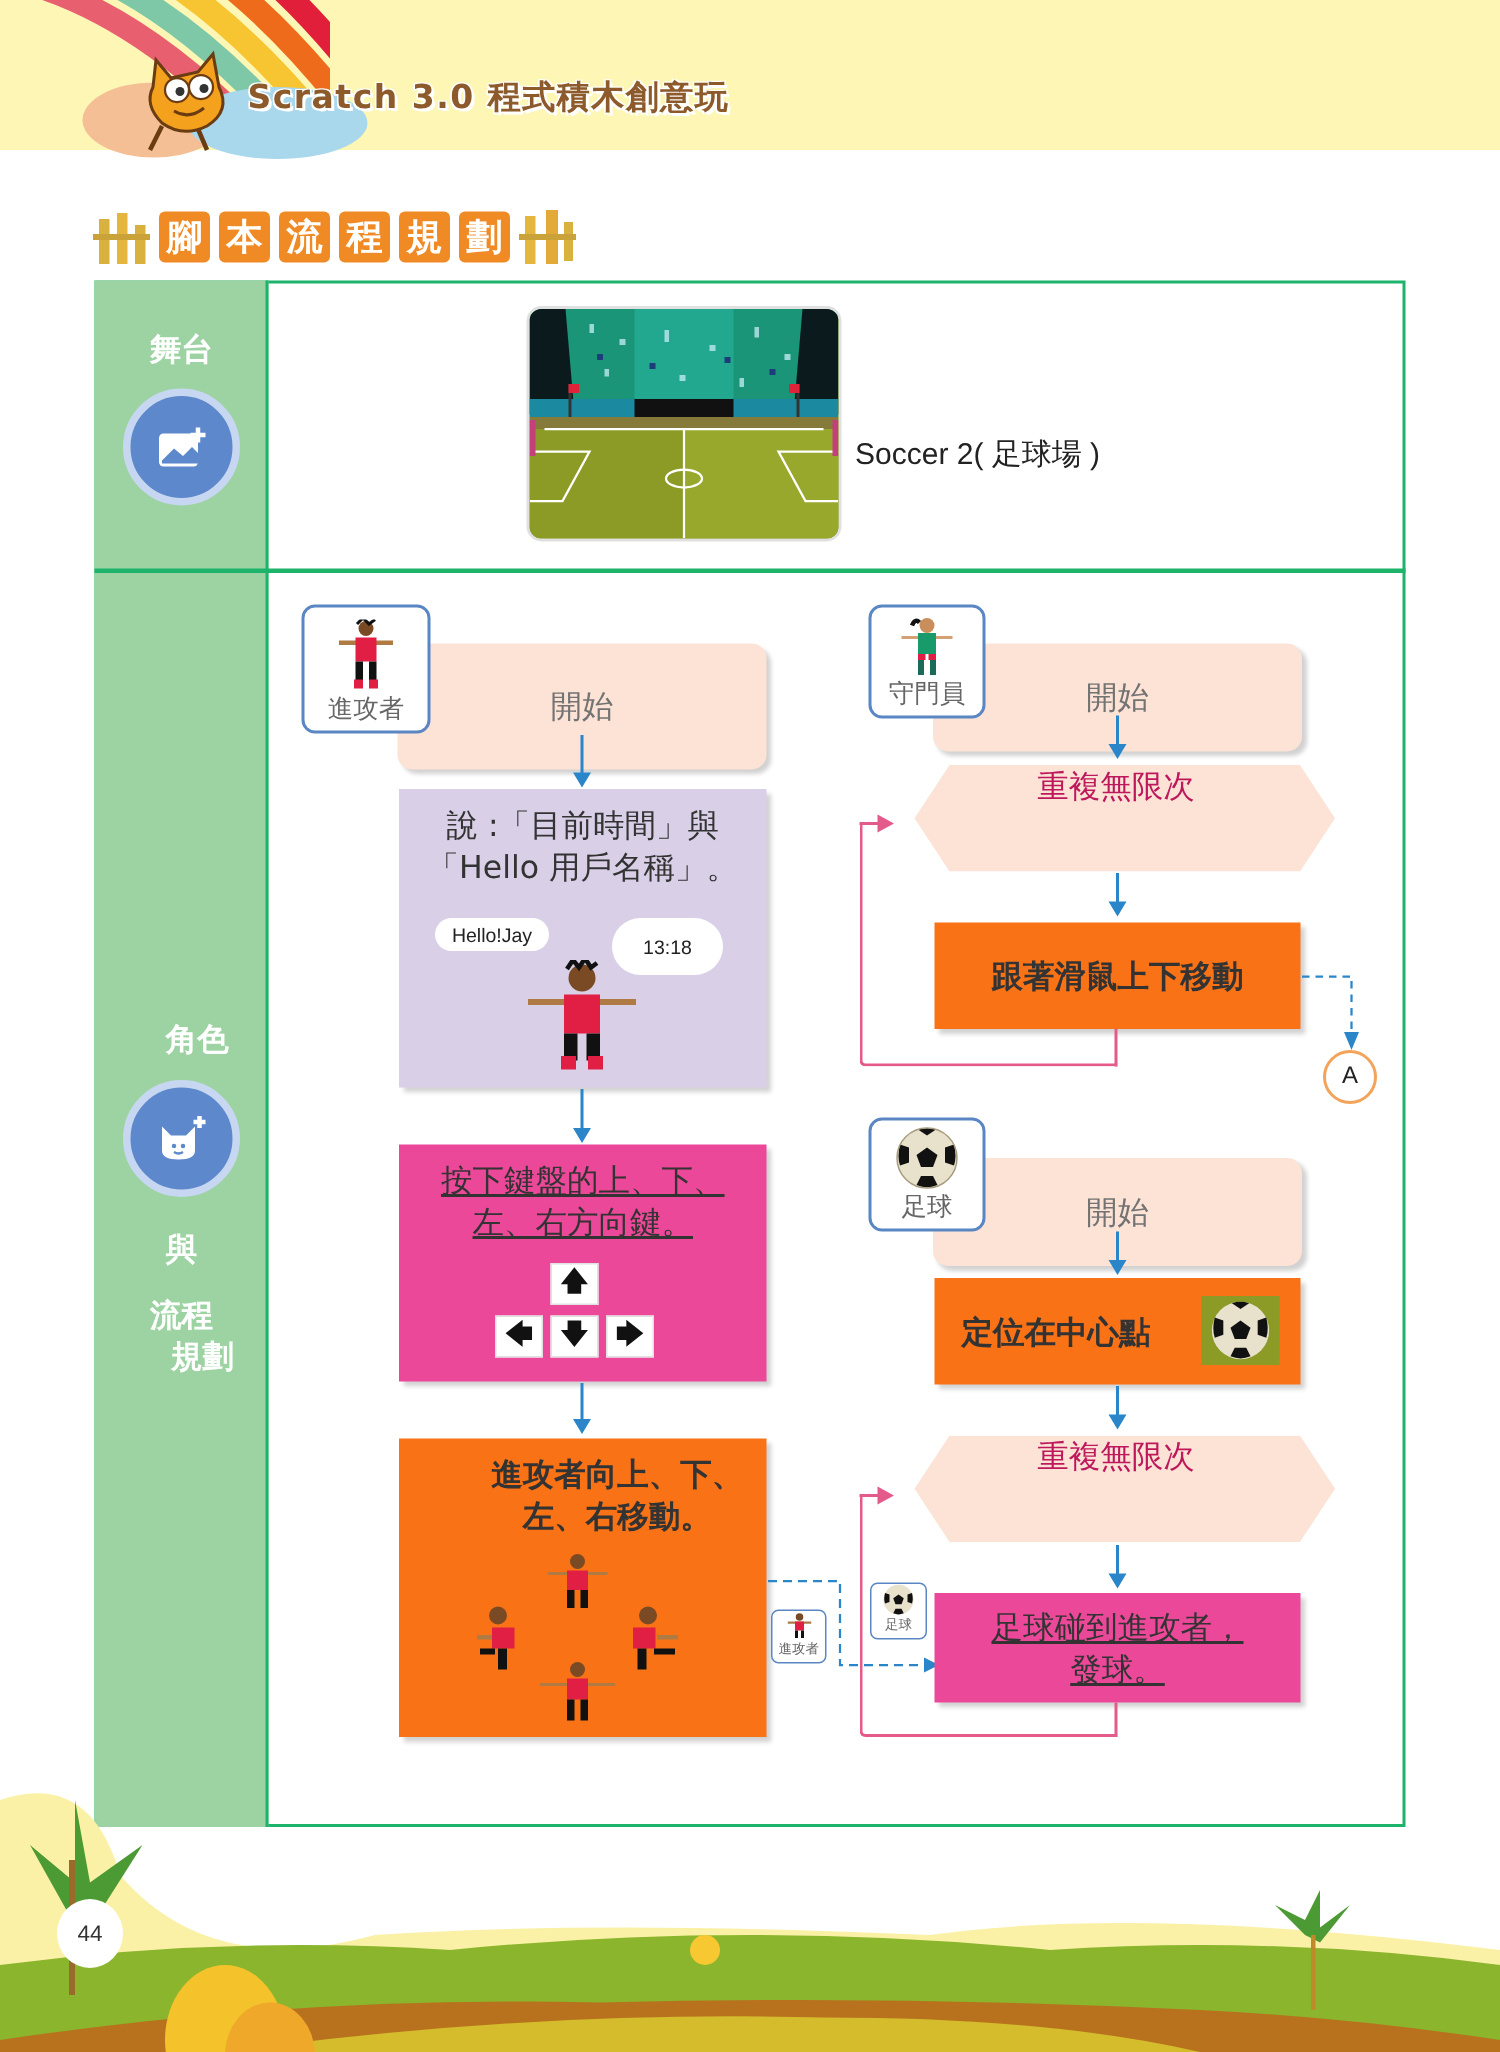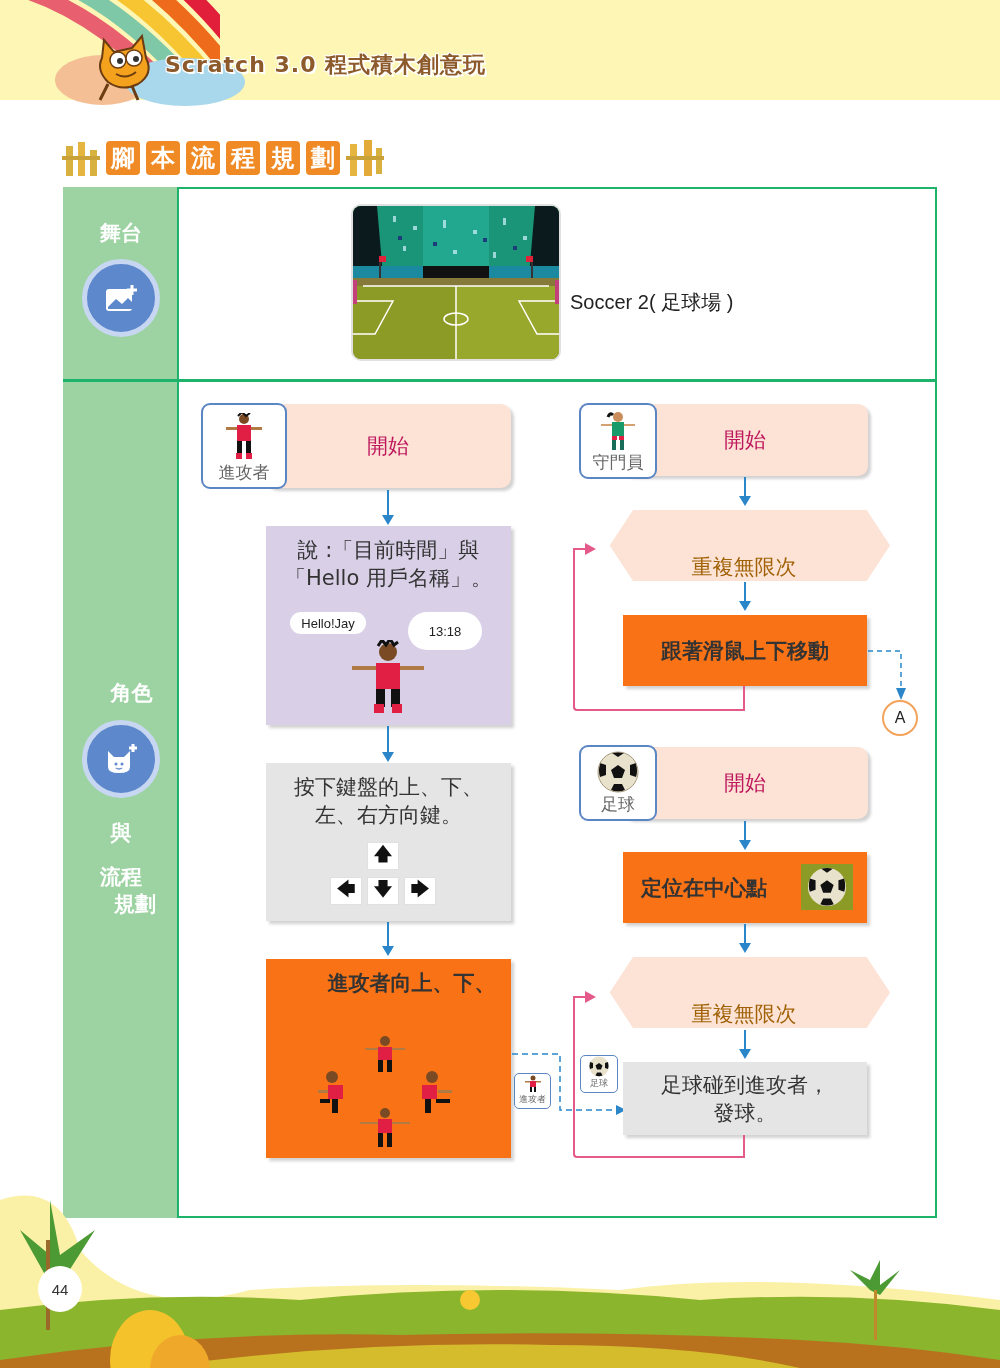--- a/index.html
+++ b/index.html
@@ -22,27 +22,27 @@
   .left-col { left: 63px; top: 187px; width: 116px; height: 1031px; background: #9dd3a2; border-right: 2px solid #1db36b; }
   .row-divider { left: 63px; top: 379px; width: 874px; height: 2.5px; background: #1db36b; }
   .side-label { color: #fff; font-weight: bold; font-size: 21px; text-align: center; width: 116px; left: 63px; line-height: 1.25; }
   .side-icon { width: 78px; height: 78px; border-radius: 50%; background: #5d88cc; border: 5px solid #c7d7f1; display: flex; align-items: center; justify-content: center; }
 
   
   .stage-thumb { left: 353px; top: 206px; width: 206px; height: 153px; border-radius: 8px; overflow: hidden; box-shadow: 0 0 0 2px #e0e0e0; background: #8fa028; }
   .stage-label { left: 570px; top: 272px; font-family: "Liberation Sans", sans-serif; font-size: 20px; color: #222; margin-top: 17px; }
 
   
-  .start-box { background: #fde3d6; border-radius: 10px; box-shadow: 3px 3px 3px rgba(0,0,0,0.18); display: flex; align-items: center; justify-content: center; font-size: 21px; color: #be185d; }
+  .start-box { background: #fde3d6; border-radius: 10px; box-shadow: 3px 3px 3px rgba(0,0,0,0.18); display: flex; align-items: center; justify-content: center; font-size: 21px; color: #737373; margin-top: 25px; }
   .sprite-tag { background: #fff; border: 2.5px solid #5b86c4; border-radius: 9px; display: flex; flex-direction: column; align-items: center; justify-content: flex-end; font-size: 17px; color: #666; padding-bottom: 3px; }
   .action-box { box-shadow: 3px 3px 3px rgba(0,0,0,0.18); font-size: 21px; color: #333; text-align: center; }
   .blue-box { background: #f97316; font-weight: bold; }
-  .lightblue-box { background: #e5e5e5; }
+  .lightblue-box { background: #ec4899; text-decoration: underline; }
   .purple-box { background: #d9d0e8; }
-  .hex { background: #fde3d6; clip-path: polygon(4% 50%, 12% 0%, 92% 0%, 100% 50%, 92% 100%, 12% 100%); display: flex; align-items: flex-end; justify-content: center; font-size: 21px; color: #a16207; filter: drop-shadow(2px 2px 2px rgba(0,0,0,0.15)); }
+  .hex { background: #fde3d6; clip-path: polygon(4% 50%, 12% 0%, 92% 0%, 100% 50%, 92% 100%, 12% 100%); display: flex; align-items: flex-start; justify-content: center; font-size: 21px; color: #be185d; filter: drop-shadow(2px 2px 2px rgba(0,0,0,0.15)); }
   .arrow-v { width: 2px; background: #2a86c9; }
   .arrow-head { width: 0; height: 0; border-left: 6px solid transparent; border-right: 6px solid transparent; border-top: 10px solid #2a86c9; }
   .loop-line { border: 2px solid #e45a8a; border-radius: 4px; }
   .bubble { background: #fff; border-radius: 22px; font-family: "Liberation Sans", sans-serif; font-size: 13px; color: #222; display: flex; align-items: center; justify-content: center; }
   .key { width: 32px; height: 28px; background: #fff; border: 1px solid #e0e0e0; display: flex; align-items: center; justify-content: center; font-size: 18px; font-weight: bold; color: #111; }
   .mini-tag { background: #fff; border: 1.5px solid #5b86c4; border-radius: 5px; font-size: 9px; color: #666; display: flex; flex-direction: column; align-items: center; justify-content: flex-end; padding-bottom: 2px; }
   .connector-a { width: 36px; height: 36px; border-radius: 50%; border: 2px solid #f3a35a; background: #fff; display: flex; align-items: center; justify-content: center; font-family: "Liberation Sans", sans-serif; font-size: 16px; color: #222; }
 
   
   .footer { left: 0; top: 1160px; width: 1000px; height: 208px; }
@@ -206,20 +206,21 @@
 </div>
 <div class="abs key" style="left:367px;top:842px;">🡅</div>
 <div class="abs key" style="left:330px;top:877px;">🡄</div>
 <div class="abs key" style="left:367px;top:877px;">🡇</div>
 <div class="abs key" style="left:404px;top:877px;">🡆</div>
 <div class="abs arrow-v" style="left:387px;top:922px;height:26px;"></div>
 <div class="abs arrow-head" style="left:382px;top:946px;"></div>
 
 <div class="abs action-box blue-box" style="left:266px;top:959px;width:245px;height:199px;padding-top:10px;padding-left:46px;">
   <div>進攻者向上、下、</div>
+  <div>左、右移動。</div>
 </div>
 <svg class="abs" style="left:310px;top:1035px;" width="160" height="118" viewBox="0 0 160 118">
   <g>
     <circle cx="75" cy="6" r="5" fill="#7a4a24"></circle>
       <rect x="55" y="13" width="40" height="2" fill="#b07a45"></rect>
     <rect x="68" y="12" width="14" height="13" fill="#e11f44"></rect>
       <rect x="68" y="25" width="5" height="12" fill="#111"></rect>
       <rect x="77" y="25" width="5" height="12" fill="#111"></rect>
   </g>
   <g>

